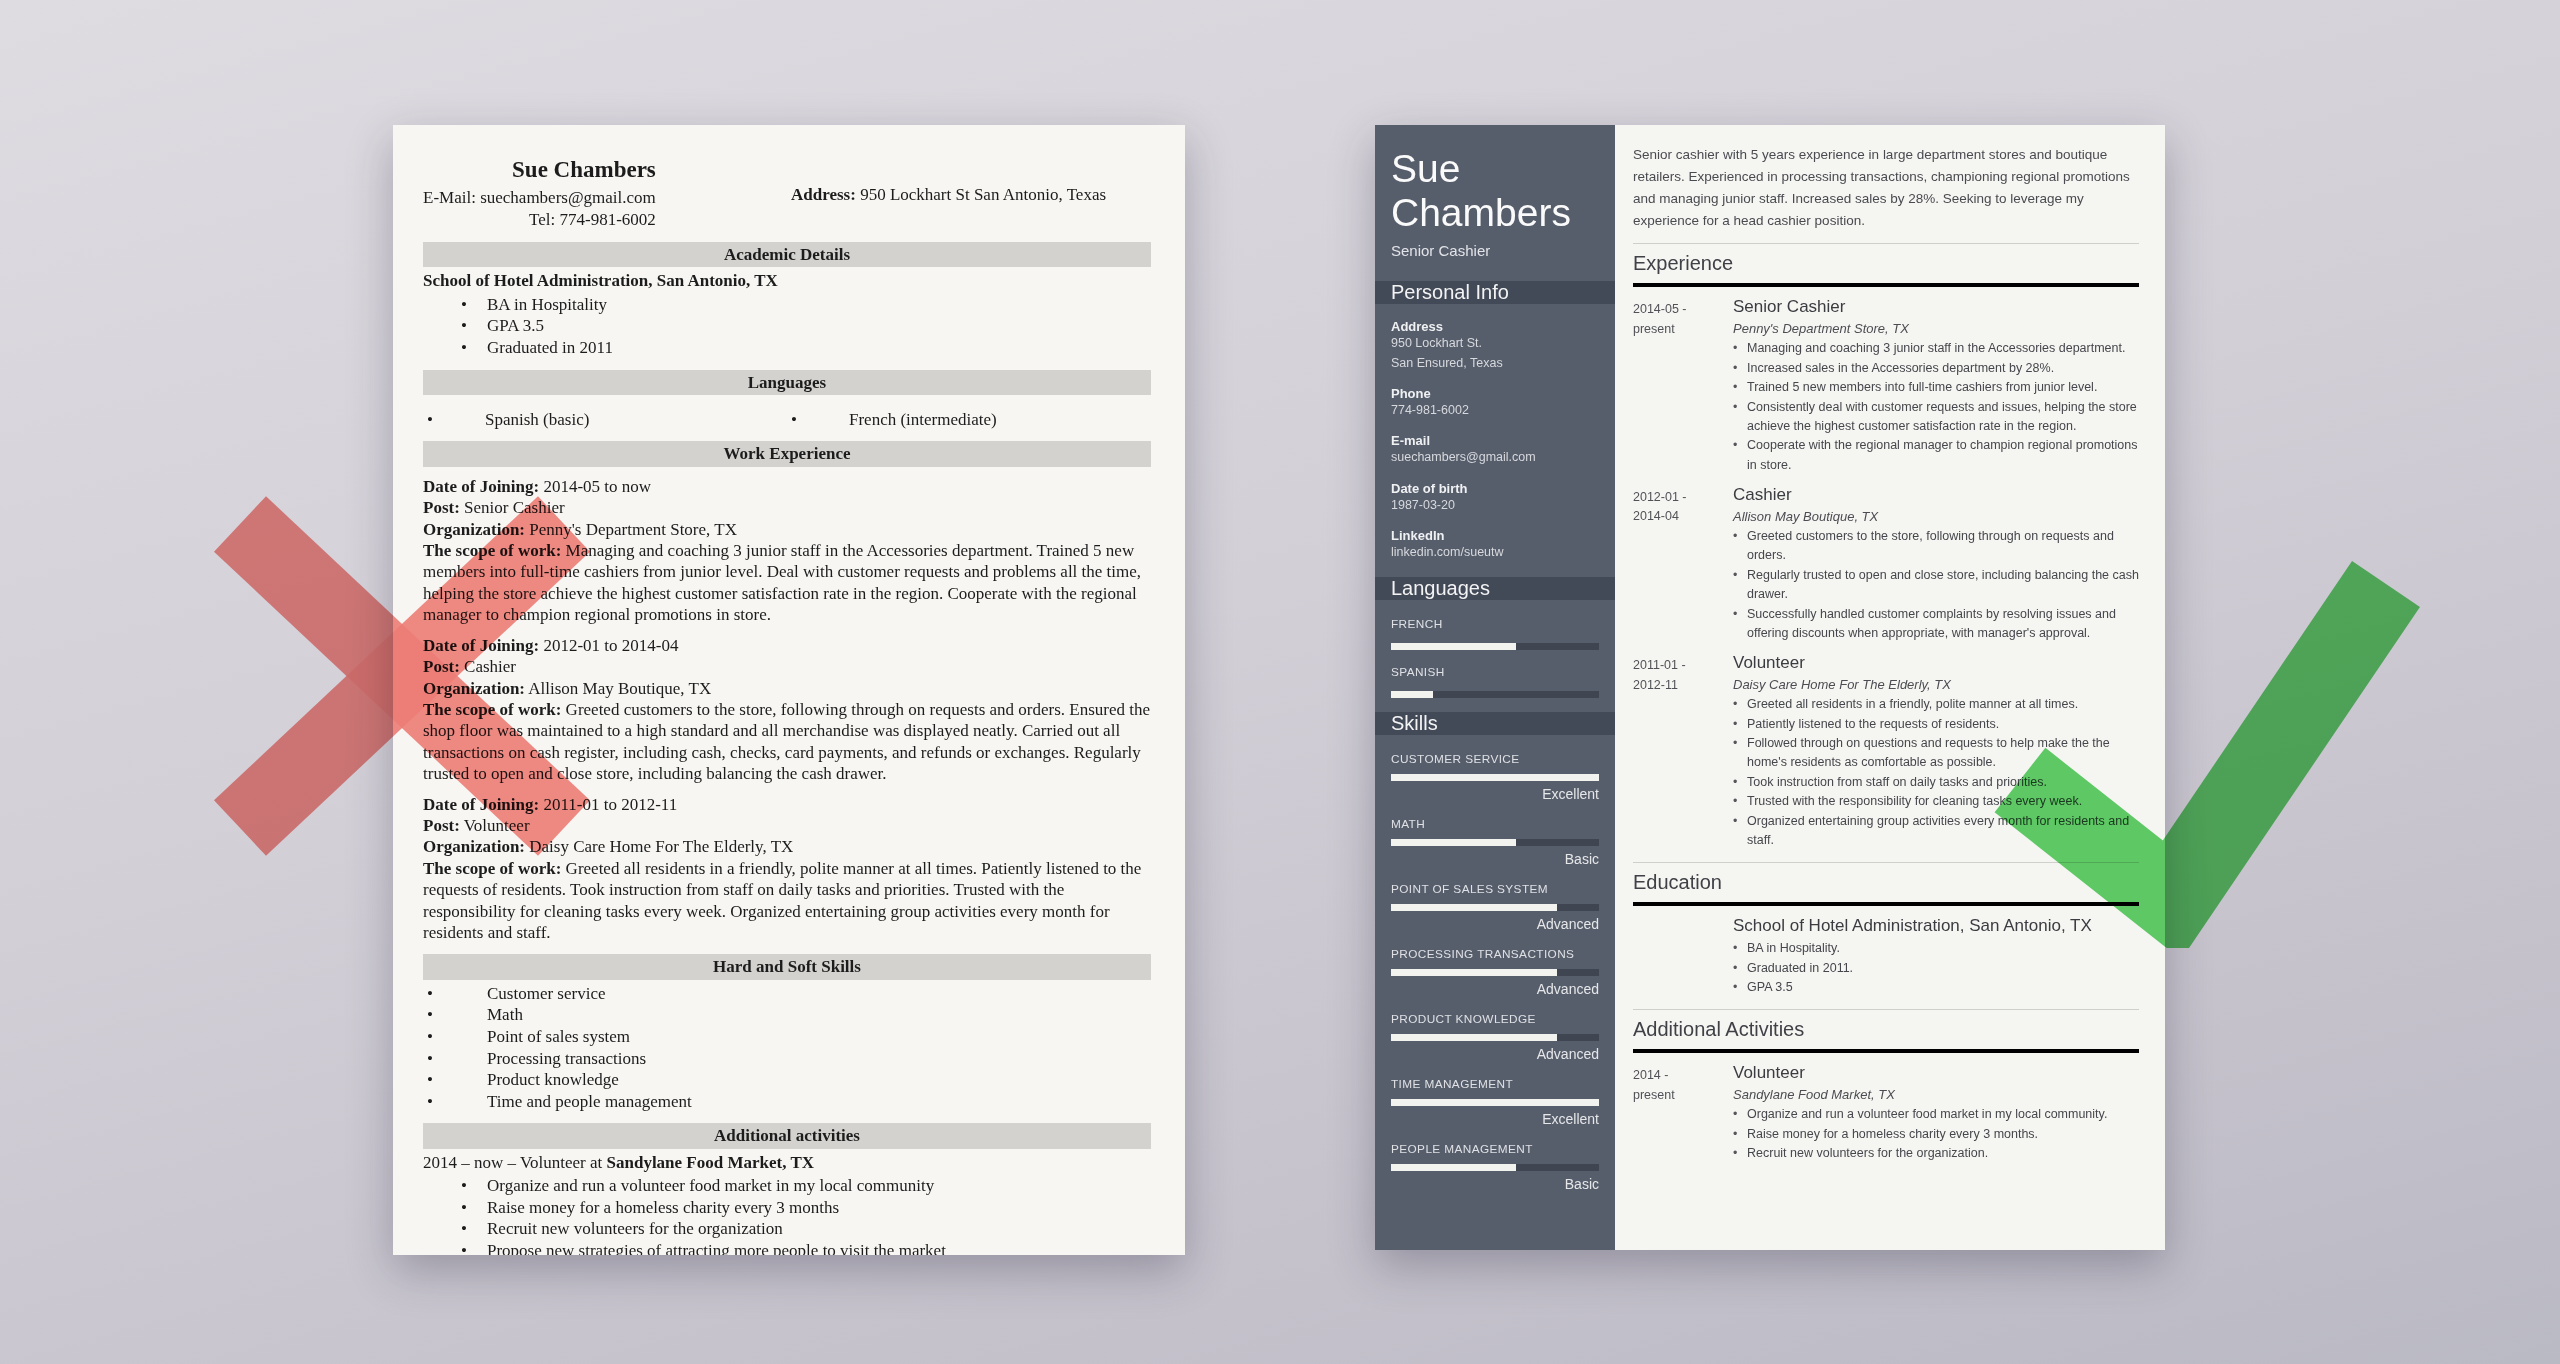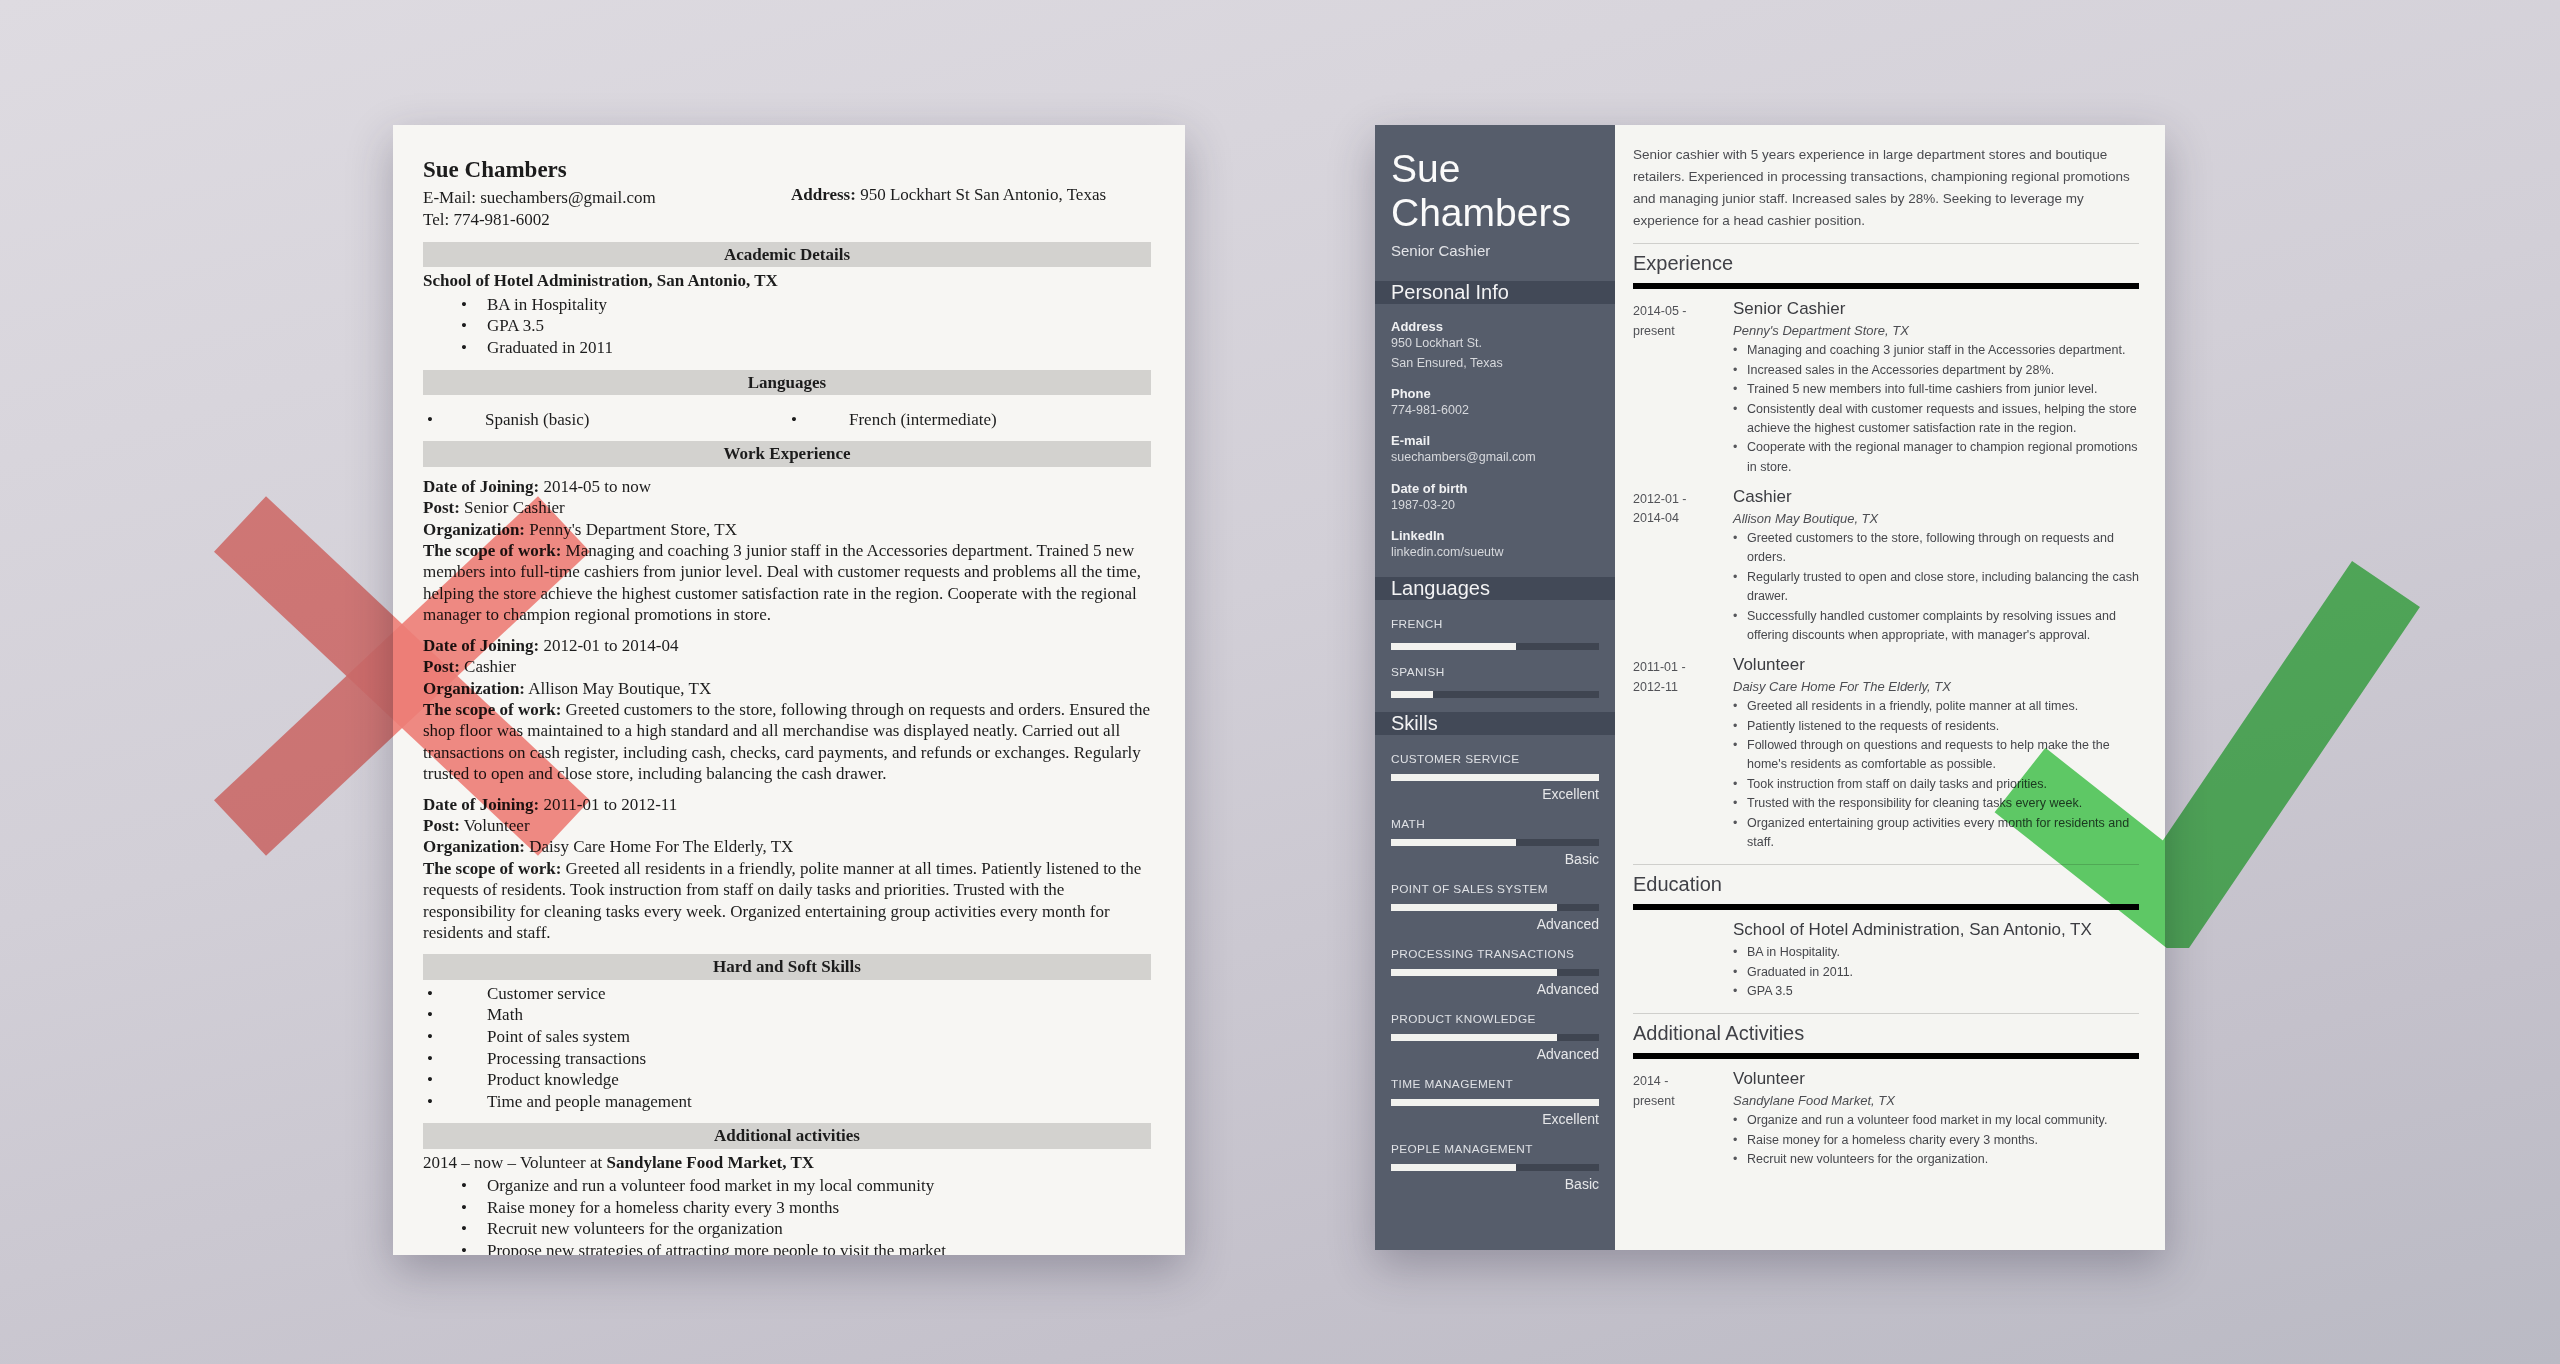--- a/index.html
+++ b/index.html
@@ -10,21 +10,21 @@
   }
   
   .paper-left{
     position:absolute;left:393px;top:125px;width:792px;height:1130px;
     background:#f7f6f3;box-shadow:0 16px 42px rgba(40,35,60,.30);
     box-sizing:border-box;padding:30px 34px 0 30px;overflow:hidden;
     font-family:"Liberation Serif",serif;color:#1c1c1c;font-size:17px;line-height:1.26;
   }
   .lheader{display:flex;justify-content:space-between;}
   .lname{font-size:23px;font-weight:bold;margin-bottom:2px;}
-  .lcontact div{line-height:1.3;}
+  .lcontact div{line-height:1.3;text-align:right;}
   .laddress{width:360px;margin-top:29px;}
   .band{background:#d3d2cf;text-align:center;font-weight:bold;font-size:17px;
         padding:2px 12px;margin:11px 0 3px;}
   .bold-line{font-weight:bold;}
   ul.dotlist{list-style:none;margin:2px 0 0;padding:0 0 0 38px;}
   ul.dotlist li{position:relative;padding-left:26px;line-height:1.27;}
   ul.dotlist li::before{content:"•";position:absolute;left:0;}
   ul.hanglist{list-style:none;margin:2px 0 0;padding:0;}
   ul.hanglist li{position:relative;padding-left:64px;line-height:1.27;}
   ul.hanglist li::before{content:"•";position:absolute;left:4px;}
@@ -50,21 +50,21 @@
   .meter{margin-top:15px;}
   .meter-name{font-size:11.8px;letter-spacing:.4px;color:#dfe1e5;}
   .bar{height:7px;background:#3f4551;margin-top:8px;}
   .bar-fill{height:100%;background:#f2f2ef;}
   .meter-level{text-align:right;font-size:14px;color:#e6e7e9;margin-top:5px;}
   .lang-meter .bar{margin-top:12px;}
   .main{flex:1;background:#f5f5f2;box-sizing:border-box;padding:19px 26px 0 18px;
         color:#45464a;overflow:hidden;}
   .summary{font-size:13.5px;line-height:1.62;color:#4a4b50;margin:0 0 4px;}
   .mheading{font-size:20px;color:#404147;border-top:1px solid #cfcfcc;
-            border-bottom:6px solid #000000;padding:8px 0;margin:12px 0 10px;}
+            border-bottom:4px solid #000000;padding:8px 0;margin:12px 0 10px;}
   .entry{display:grid;grid-template-columns:100px 1fr;margin-bottom:10px;}
   .edates{font-size:12.5px;color:#515257;white-space:pre-line;line-height:1.55;padding-top:3px;}
   .etitle{font-size:17px;color:#3b3c41;}
   .ecompany{font-style:italic;font-size:13px;color:#4c4d52;margin:4px 0 2px;}
   .ecompany:empty{display:none;}
   .ebullets{list-style:none;margin:3px 0 0;padding:0;}
   .ebullets:not(:has(li)){display:none;}
   .ebullets li{position:relative;padding-left:14px;font-size:12.5px;line-height:1.55;color:#46474c;}
   .ebullets li::before{content:"•";position:absolute;left:0;color:#55565b;}
   

